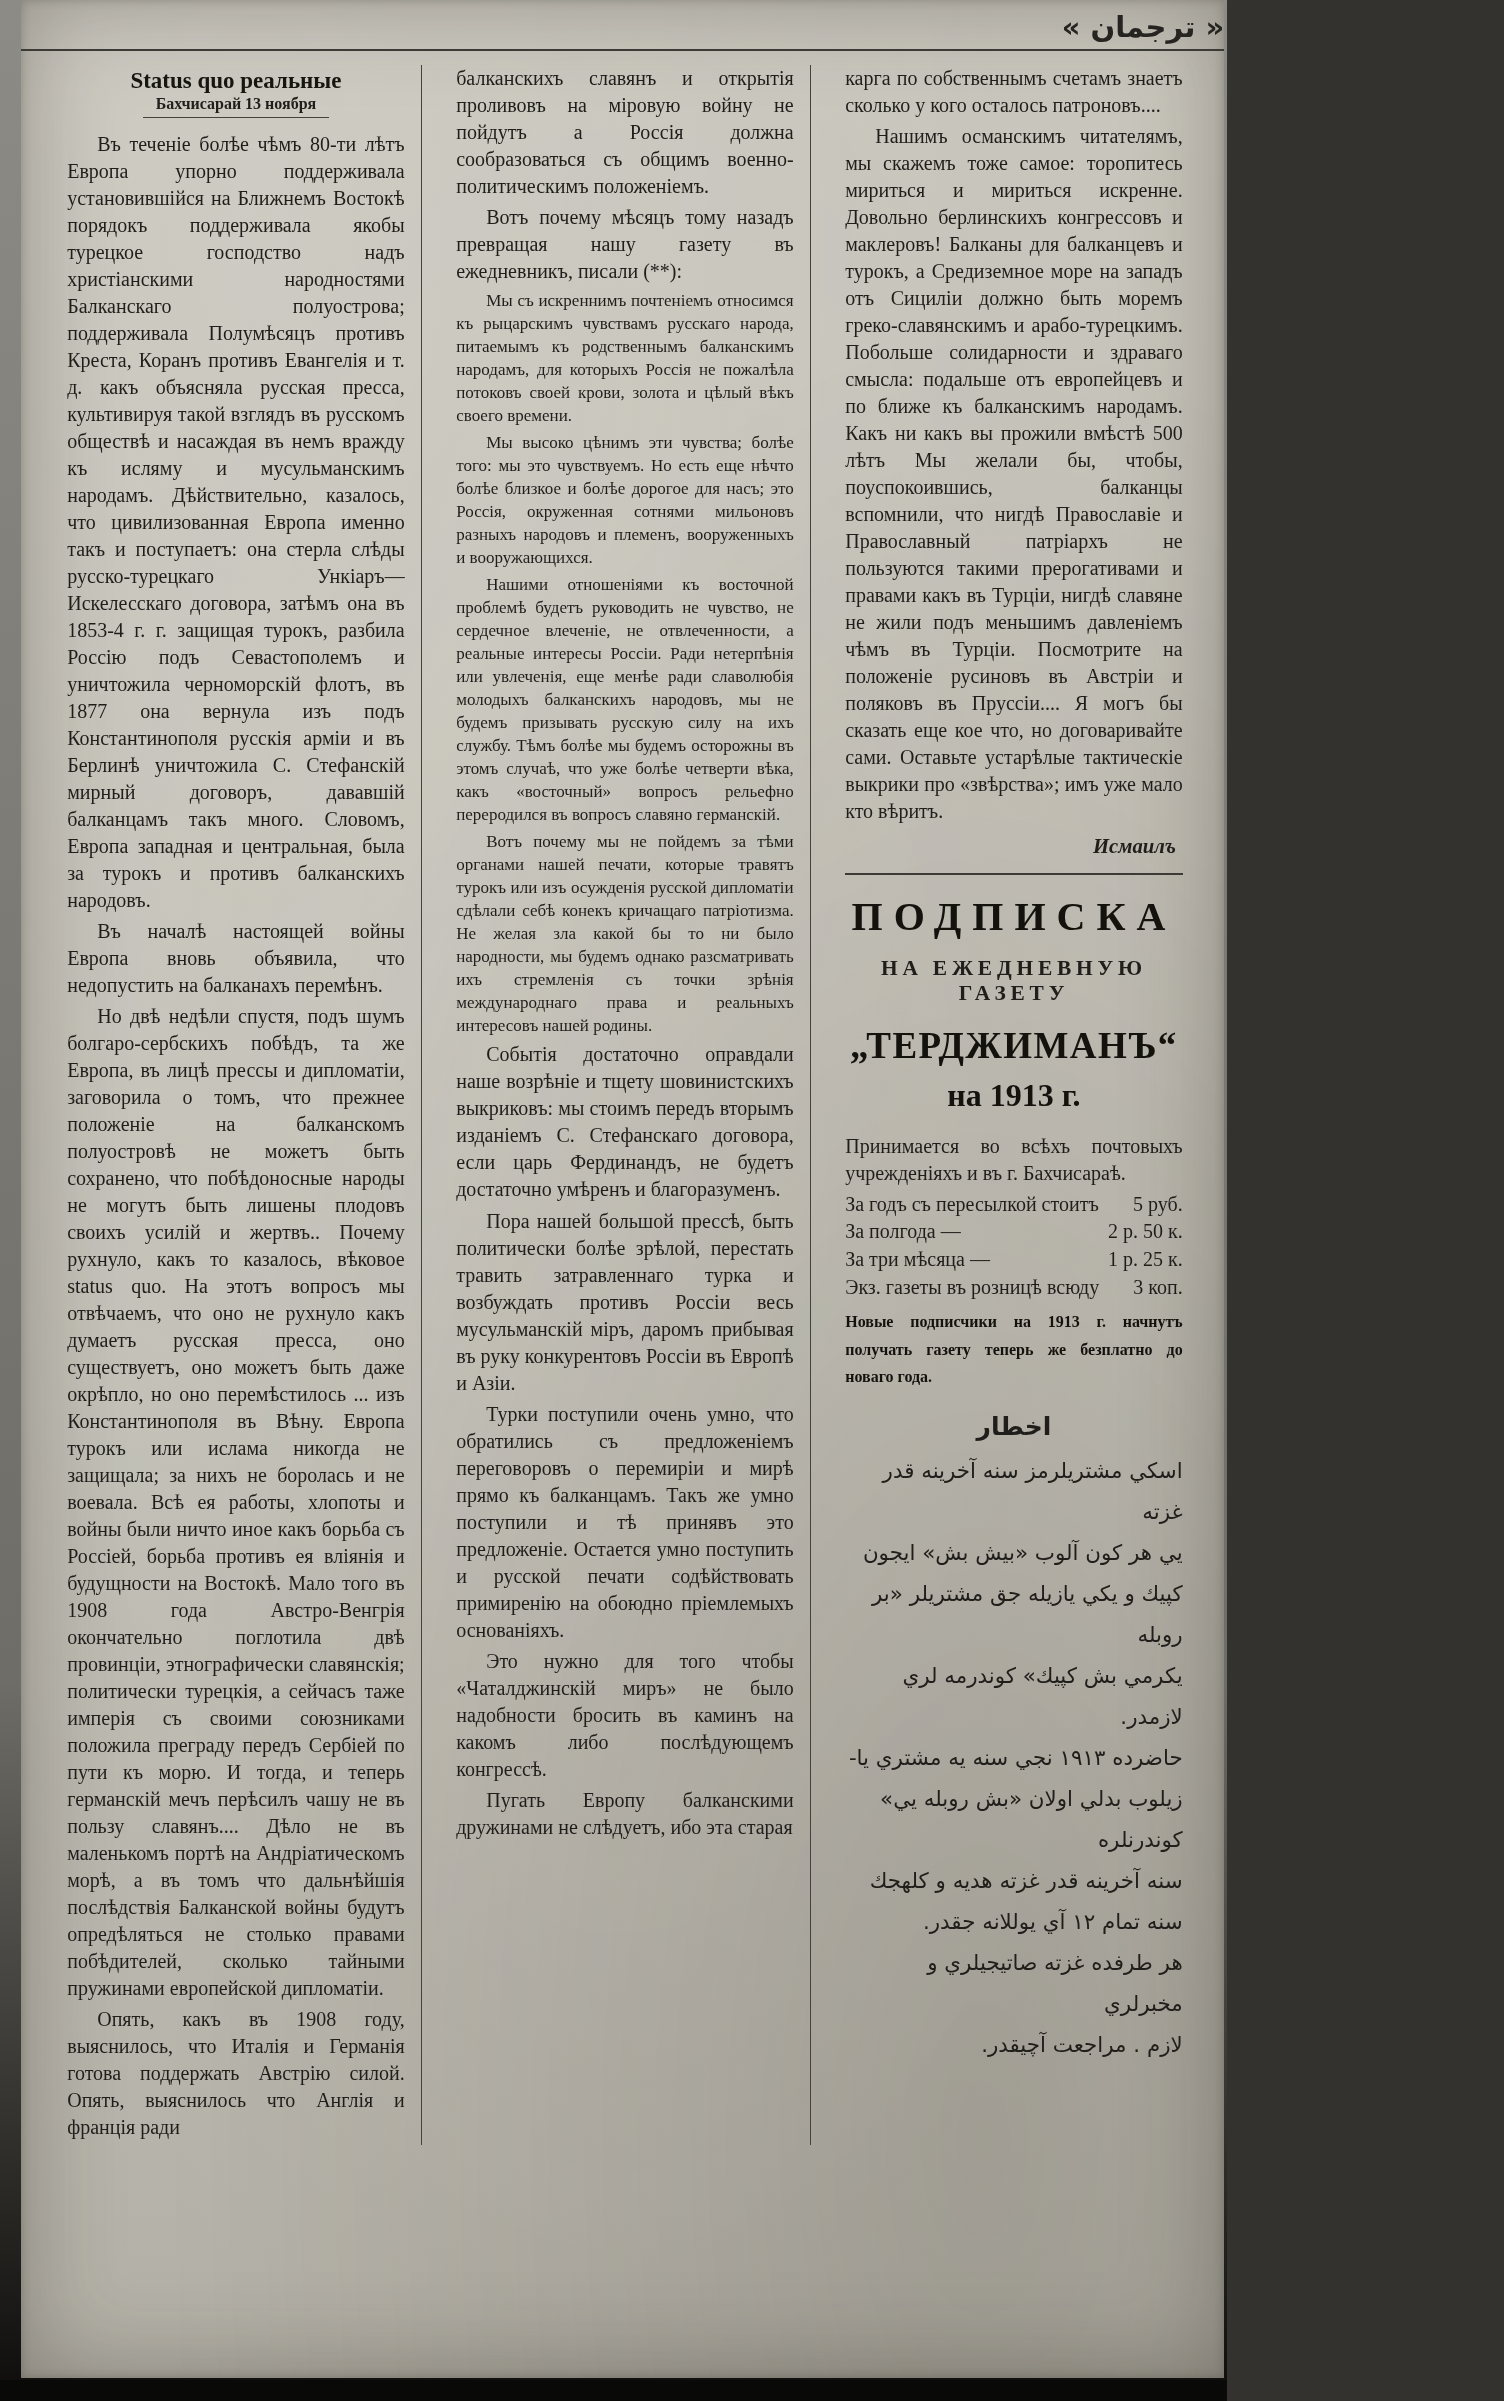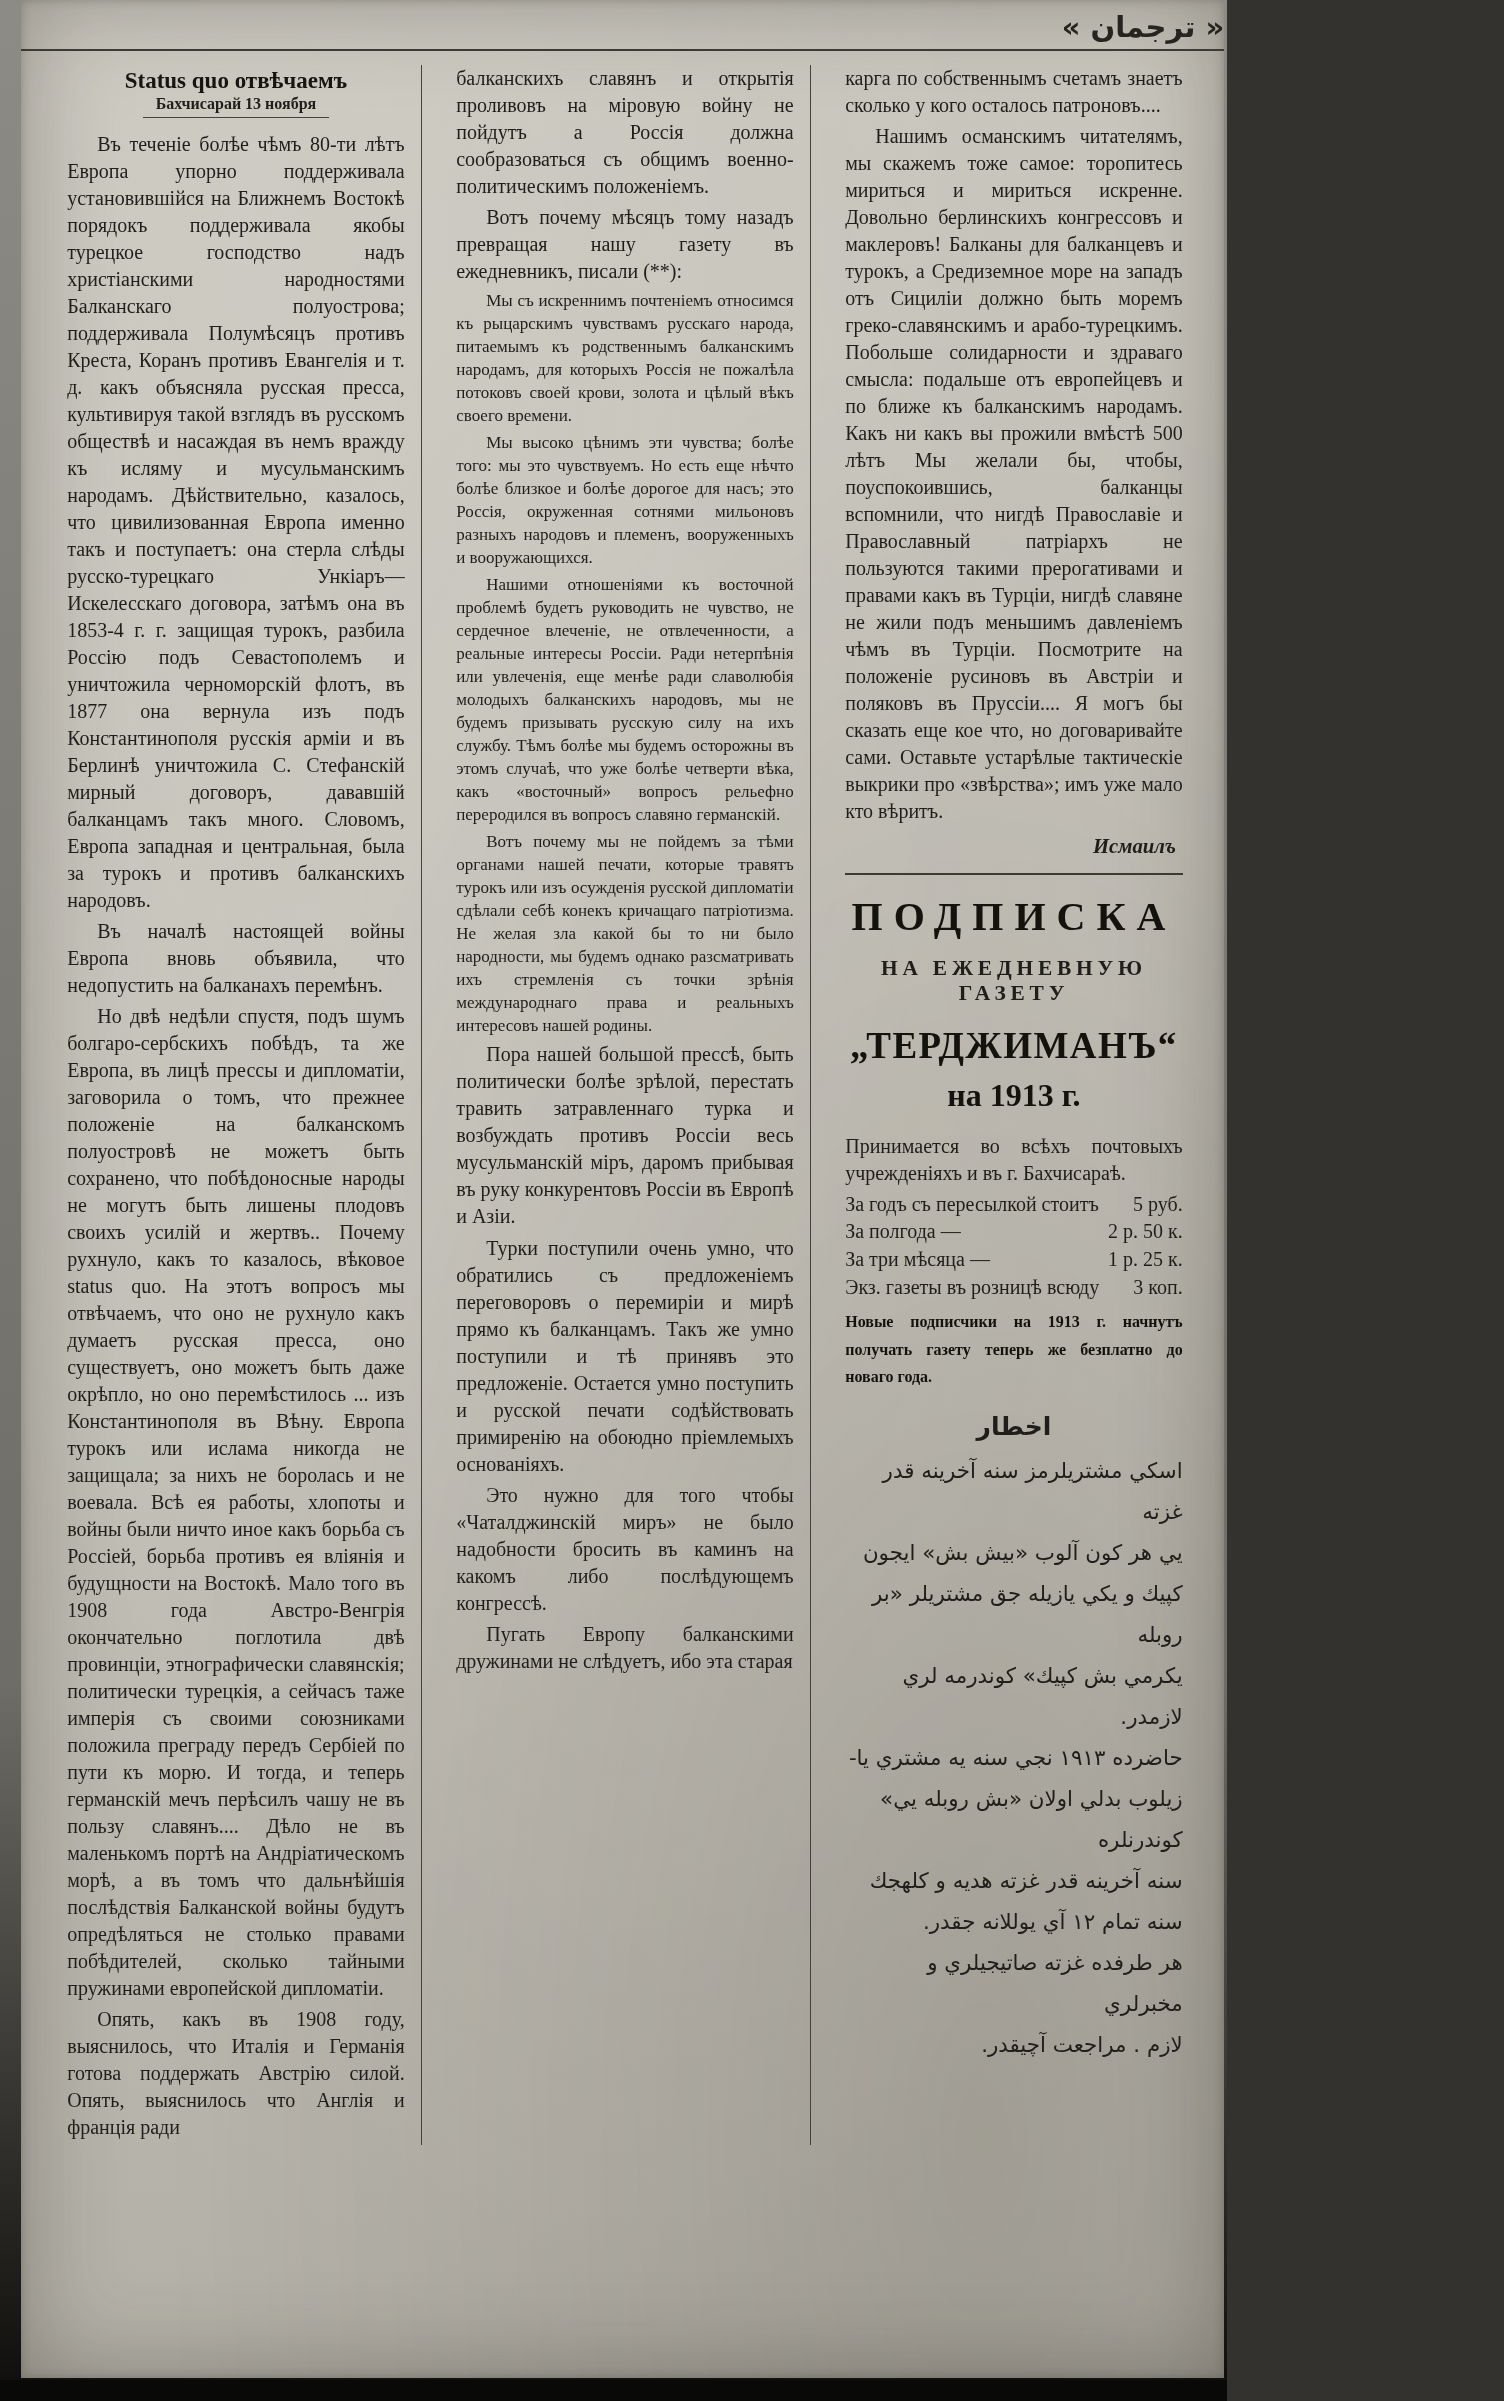--- a/index.html
+++ b/index.html
@@ -89,35 +89,36 @@
 <body>
 
 <div class="scan">
   <div class="paper">
 
     <div class="masthead ar">« ترجمان »</div>
 
     <div class="cols">
 
       <div class="col">
-        <div class="art-head">Status quo отвѣчаемъ</div>
+        <div class="art-head">Status quo реальные</div>
         <div class="art-sub">Бахчисарай 13 ноября</div>
         <p class="body">Въ теченіе болѣе чѣмъ 80-ти лѣтъ Европа упорно поддерживала установившійся на Ближнемъ Востокѣ порядокъ поддерживала якобы турецкое господство надъ христіанскими народностями Балканскаго полуострова; поддерживала Полумѣсяцъ противъ Креста, Коранъ противъ Евангелія и т. д. какъ объясняла русская пресса, культивируя такой взглядъ въ русскомъ обществѣ и насаждая въ немъ вражду къ исляму и мусульманскимъ народамъ. Дѣйствительно, казалось, что цивилизованная Европа именно такъ и поступаетъ: она стерла слѣды русско-турецкаго Ункіаръ— Искелесскаго договора, затѣмъ она въ 1853-4 г. г. защищая турокъ, разбила Россію подъ Севастополемъ и уничтожила черноморскій флотъ, въ 1877 она вернула изъ подъ Константинополя русскія арміи и въ Берлинѣ уничтожила С. Стефанскій мирный договоръ, дававшій балканцамъ такъ много. Словомъ, Европа западная и центральная, была за турокъ и противъ балканскихъ народовъ.</p>
         <p class="body">Въ началѣ настоящей войны Европа вновь объявила, что недопустить на балканахъ перемѣнъ.</p>
         <p class="body">Но двѣ недѣли спустя, подъ шумъ болгаро-сербскихъ побѣдъ, та же Европа, въ лицѣ прессы и дипломатіи, заговорила о томъ, что прежнее положеніе на балканскомъ полуостровѣ не можетъ быть сохранено, что побѣдоносные народы не могутъ быть лишены плодовъ своихъ усилій и жертвъ.. Почему рухнуло, какъ то казалось, вѣковое status quo. На этотъ вопросъ мы отвѣчаемъ, что оно не рухнуло какъ думаетъ русская пресса, оно существуетъ, оно можетъ быть даже окрѣпло, но оно перемѣстилось ... изъ Константинополя въ Вѣну. Европа турокъ или ислама никогда не защищала; за нихъ не боролась и не воевала. Всѣ ея работы, хлопоты и войны были ничто иное какъ борьба съ Россіей, борьба противъ ея вліянія и будущности на Востокѣ. Мало того въ 1908 года Австро-Венгрія окончательно поглотила двѣ провинціи, этнографически славянскія; политически турецкія, а сейчасъ таже имперія съ своими союзниками положила преграду передъ Сербіей по пути къ морю. И тогда, и теперь германскій мечъ перѣсилъ чашу не въ пользу славянъ.... Дѣло не въ маленькомъ портѣ на Андріатическомъ морѣ, а въ томъ что дальнѣйшія послѣдствія Балканской войны будутъ опредѣляться не столько правами побѣдителей, сколько тайными пружинами европейской дипломатіи.</p>
         <p class="body">Опять, какъ въ 1908 году, выяснилось, что Италія и Германія готова поддержать Австрію силой. Опять, выяснилось что Англія и франція ради</p>
       </div>
 
       <div class="col">
         <p class="body nolead">балканскихъ славянъ и открытія проливовъ на міровую войну не пойдутъ а Россія должна сообразоваться съ общимъ военно-политическимъ положеніемъ.</p>
         <p class="body">Вотъ почему мѣсяцъ тому назадъ превращая нашу газету въ ежедневникъ, писали (**):</p>
         <p class="body small">Мы съ искреннимъ почтеніемъ относимся къ рыцарскимъ чувствамъ русскаго народа, питаемымъ къ родственнымъ балканскимъ народамъ, для которыхъ Россія не пожалѣла потоковъ своей крови, золота и цѣлый вѣкъ своего времени.</p>
         <p class="body small">Мы высоко цѣнимъ эти чувства; болѣе того: мы это чувствуемъ. Но есть еще нѣчто болѣе близкое и болѣе дорогое для насъ; это Россія, окруженная сотнями мильоновъ разныхъ народовъ и племенъ, вооруженныхъ и вооружающихся.</p>
         <p class="body small">Нашими отношеніями къ восточной проблемѣ будетъ руководить не чувство, не сердечное влеченіе, не отвлеченности, а реальные интересы Россіи. Ради нетерпѣнія или увлеченія, еще менѣе ради славолюбія молодыхъ балканскихъ народовъ, мы не будемъ призывать русскую силу на ихъ службу. Тѣмъ болѣе мы будемъ осторожны въ этомъ случаѣ, что уже болѣе четверти вѣка, какъ «восточный» вопросъ рельефно переродился въ вопросъ славяно германскій.</p>
         <p class="body small">Вотъ почему мы не пойдемъ за тѣми органами нашей печати, которые травятъ турокъ или изъ осужденія русской дипломатіи сдѣлали себѣ конекъ кричащаго патріотизма. Не желая зла какой бы то ни было народности, мы будемъ однако разсматривать ихъ стремленія съ точки зрѣнія международнаго права и реальныхъ интересовъ нашей родины.</p>
+        <p class="body">Событія достаточно оправдали наше возрѣніе и тщету шовинистскихъ выкриковъ: мы стоимъ передъ вторымъ изданіемъ С. Стефанскаго договора, если царь Фердинандъ, не будетъ достаточно умѣренъ и благоразуменъ.</p>
         <p class="body">Пора нашей большой прессѣ, быть политически болѣе зрѣлой, перестать травить затравленнаго турка и возбуждать противъ Россіи весь мусульманскій міръ, даромъ прибывая въ руку конкурентовъ Россіи въ Европѣ и Азіи.</p>
         <p class="body">Турки поступили очень умно, что обратились съ предложеніемъ переговоровъ о перемиріи и мирѣ прямо къ балканцамъ. Такъ же умно поступили и тѣ принявъ это предложеніе. Остается умно поступить и русской печати содѣйствовать примиренію на обоюдно пріемлемыхъ основаніяхъ.</p>
         <p class="body">Это нужно для того чтобы «Чаталджинскій миръ» не было надобности бросить въ каминъ на какомъ либо послѣдующемъ конгрессѣ.</p>
         <p class="body">Пугать Европу балканскими дружинами не слѣдуетъ, ибо эта старая</p>
       </div>
 
       <div class="col">
         <p class="body nolead">карга по собственнымъ счетамъ знаетъ сколько у кого осталось патроновъ....</p>
         <p class="body">Нашимъ османскимъ читателямъ, мы скажемъ тоже самое: торопитесь мириться и мириться искренне. Довольно берлинскихъ конгрессовъ и маклеровъ! Балканы для балканцевъ и турокъ, а Средиземное море на западъ отъ Сициліи должно быть моремъ греко-славянскимъ и арабо-турецкимъ. Побольше солидарности и здраваго смысла: подальше отъ европейцевъ и по ближе къ балканскимъ народамъ. Какъ ни какъ вы прожили вмѣстѣ 500 лѣтъ Мы желали бы, чтобы, поуспокоившись, балканцы вспомнили, что нигдѣ Православіе и Православный патріархъ не пользуются такими прерогативами и правами какъ въ Турціи, нигдѣ славяне не жили подъ меньшимъ давленіемъ чѣмъ въ Турціи. Посмотрите на положеніе русиновъ въ Австріи и поляковъ въ Пруссіи.... Я могъ бы сказать еще кое что, но договаривайте сами. Оставьте устарѣлые тактическіе выкрики про «звѣрства»; имъ уже мало кто вѣритъ.</p>
         <div class="signature">Исмаилъ</div>

